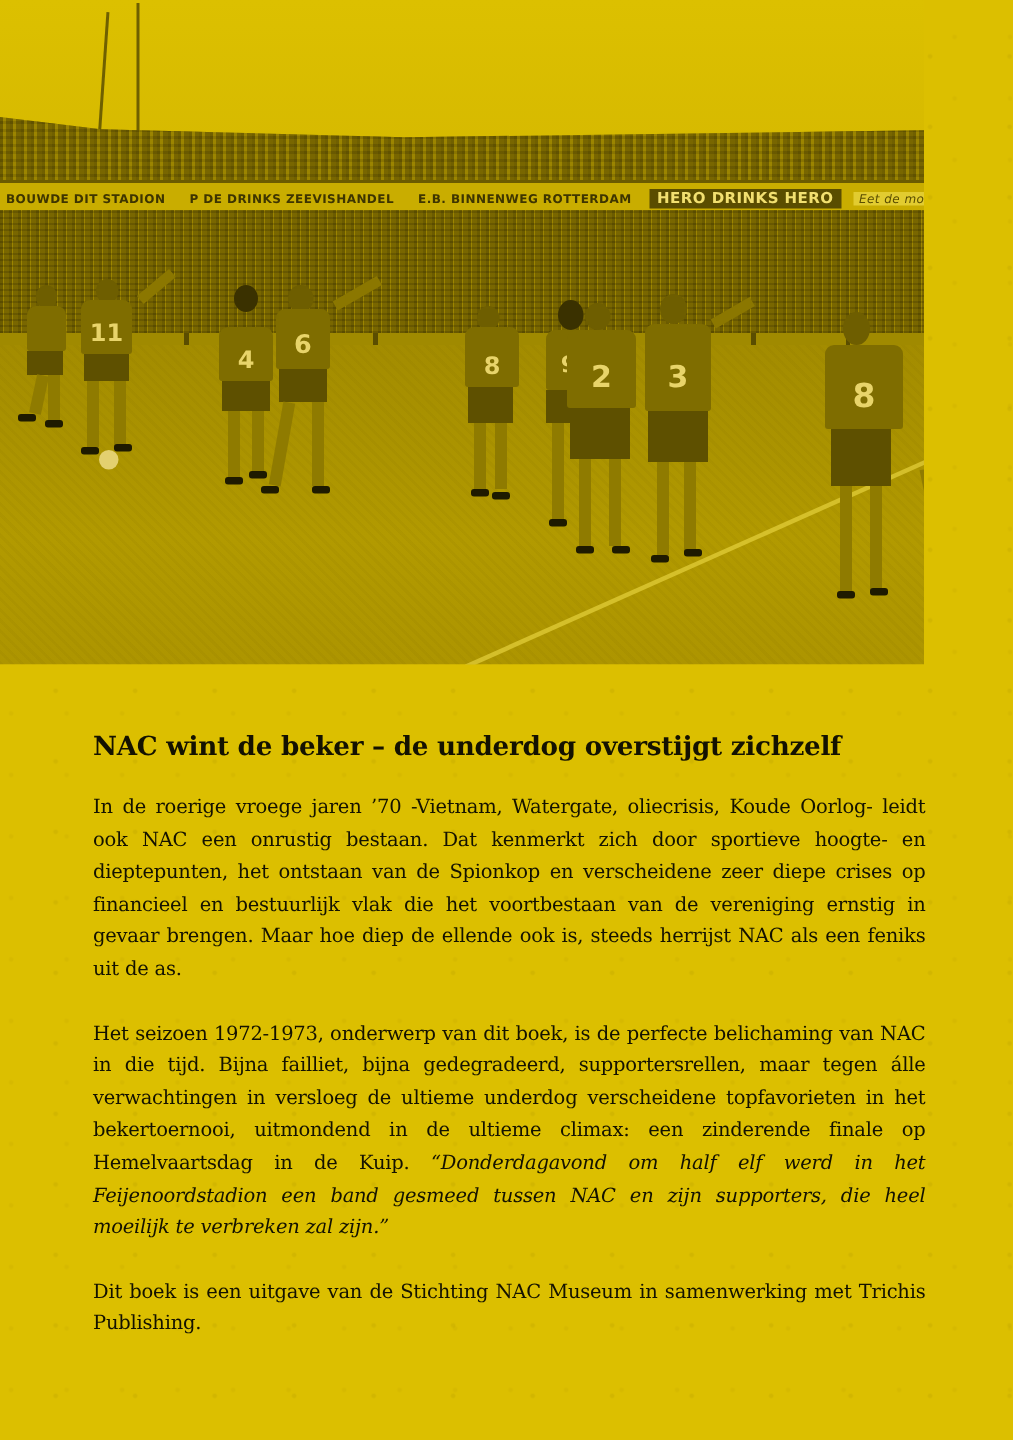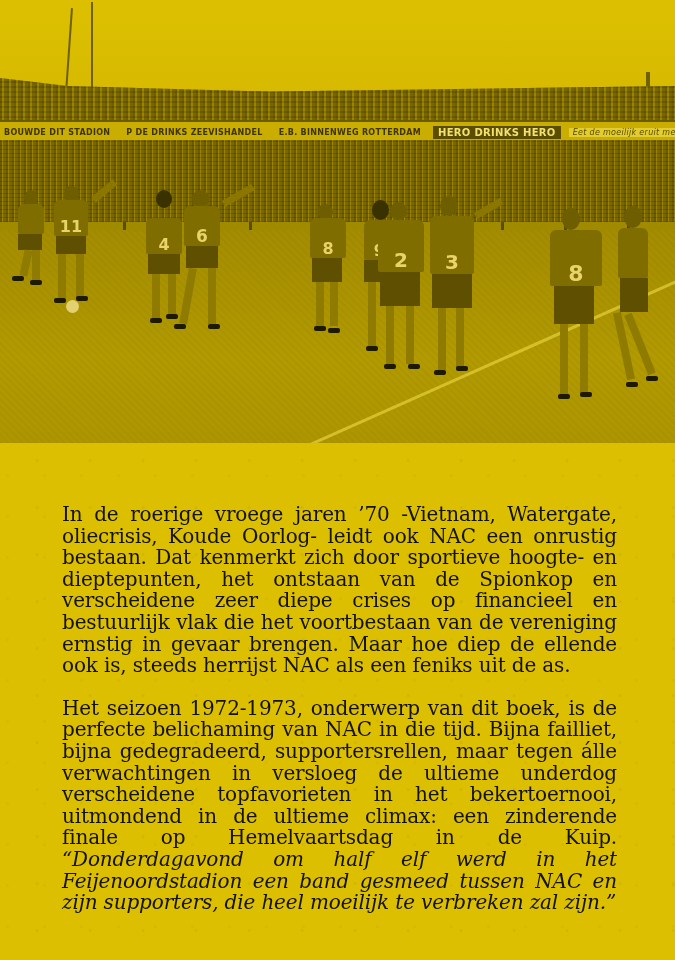--- a/index.html
+++ b/index.html
@@ -13,21 +13,21 @@
     .page {
       position: absolute; left: 0; top: 0; width: 675px; height: 960px;
       background:
         radial-gradient(circle at 20% 60%, rgba(160,130,0,0.10) 0 1px, transparent 2px),
         radial-gradient(circle at 70% 80%, rgba(120,100,0,0.10) 0 1px, transparent 2px),
         #dcbf00;
       background-size: 37px 41px, 53px 47px, auto;
     }
     
     .photo {
-      position: absolute; left: 0; top: 0; width: 675px; height: 443px;
+      position: absolute; left: 0; top: 0; width: 616px; height: 443px;
       overflow: hidden;
       background: #d9bd00;
       text-decoration: underline;
     }
     .sky {
       position: absolute; left: 0; top: 0; width: 675px; height: 110px;
       background: linear-gradient(#dcc000, #d6b900);
     }
     .mast { position: absolute; width: 2px; background: #6f6000; }
     .stand-upper {
@@ -68,38 +68,38 @@
     }
     .pitch-line {
       position: absolute; left: 310px; top: 443px; width: 420px; height: 3px;
       background: rgba(230,210,60,0.7);
       transform-origin: 0 0; transform: rotate(-24deg);
     }
     .player { position: absolute; }
     .player .head { position: absolute; border-radius: 50%; background: #6e5e00; }
     .player .shirt {
       position: absolute; background: #7f6d00; border-radius: 6px 6px 2px 2px;
-      display: flex; justify-content: center; align-items: flex-end;
+      display: flex; justify-content: center; align-items: center;
       font-family: "DejaVu Sans", sans-serif; font-weight: bold; color: #e8d46a;
     }
     .player .shorts { position: absolute; background: #5e5000; }
     .player .leg { position: absolute; width: 8px; background: #8f7b00; }
     .player .boot { position: absolute; width: 12px; height: 5px; background: #1e1a00; border-radius: 2px; }
     .player .arm { position: absolute; width: 7px; background: #8b7700; transform-origin: top center; }
     .ball { position: absolute; width: 13px; height: 13px; border-radius: 50%; background: #e3d070; }
     
     .content {
       position: absolute; left: 62px; top: 486px; width: 555px;
     }
     .title {
       margin: 0; font-size: 17.5px; font-weight: bold; line-height: 24px;
       letter-spacing: -0.2px;
     }
     .para {
-      margin: 0; font-size: 20px; line-height: 21.6px; text-align: justify;
+      margin: 0; font-size: 13px; line-height: 21.6px; text-align: justify;
       letter-spacing: -0.15px;
     }
     .p1 { margin-top: 18px; }
     .p2 { margin-top: 21px; }
     .p3 { margin-top: 21px; }
     .quote { font-style: italic; }
   </style>
 </head>
 <body>
 
@@ -239,17 +239,19 @@
       <div class="shirt" style="left:6px;top:22px;width:30px;height:50px;"></div>
       <div class="shorts" style="left:8px;top:72px;width:28px;height:34px;"></div>
       <div class="leg" style="left:8px;top:106px;height:68px;transform:rotate(-12deg);"></div>
       <div class="leg" style="left:24px;top:106px;height:64px;transform:rotate(-22deg);"></div>
       <div class="boot" style="left:14px;top:176px;"></div>
       <div class="boot" style="left:34px;top:170px;"></div>
     </div>
   </div>
 
   <div class="content">
+    <h1 class="title">NAC wint de beker – de underdog overstijgt zichzelf</h1>
     <p class="para p1">In de roerige vroege jaren ’70 -Vietnam, Watergate, oliecrisis, Koude Oorlog- leidt ook NAC een onrustig bestaan. Dat kenmerkt zich door sportieve hoogte- en dieptepunten, het ontstaan van de Spionkop en verscheidene zeer diepe crises op financieel en bestuurlijk vlak die het voortbestaan van de vereniging ernstig in gevaar brengen. Maar hoe diep de ellende ook is, steeds herrijst NAC als een feniks uit de as.</p>
     <p class="para p2"><span>Het seizoen 1972-1973, onderwerp van dit boek, is de perfecte belichaming van NAC in die tijd. Bijna failliet, bijna gedegradeerd, supportersrellen, maar tegen álle verwachtingen in versloeg de ultieme underdog verscheidene topfavorieten in het bekertoernooi, uitmondend in de ultieme climax: een zinderende finale op Hemelvaartsdag in de Kuip. </span><span class="quote">“Donderdagavond om half elf werd in het Feijenoordstadion een band gesmeed tussen NAC en zijn supporters, die heel moeilijk te verbreken zal zijn.”</span></p>
+    <p class="para p3">Dit boek is een uitgave van de Stichting NAC Museum in samenwerking met Trichis Publishing.</p>
   </div>
 
 </div>
 
 </body></html>

